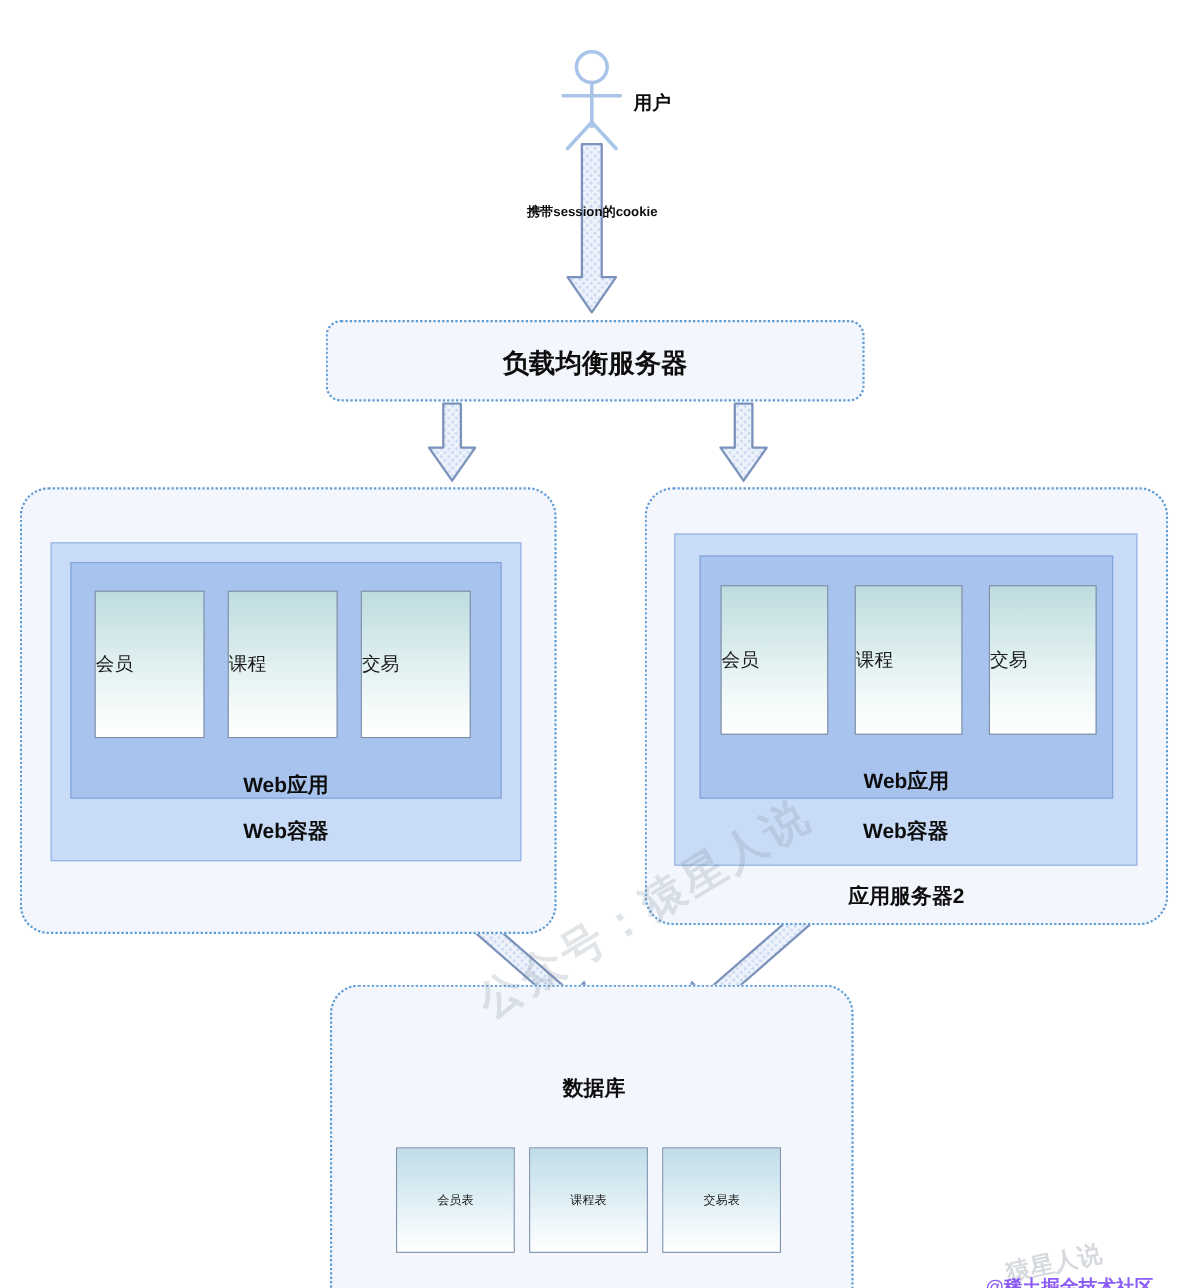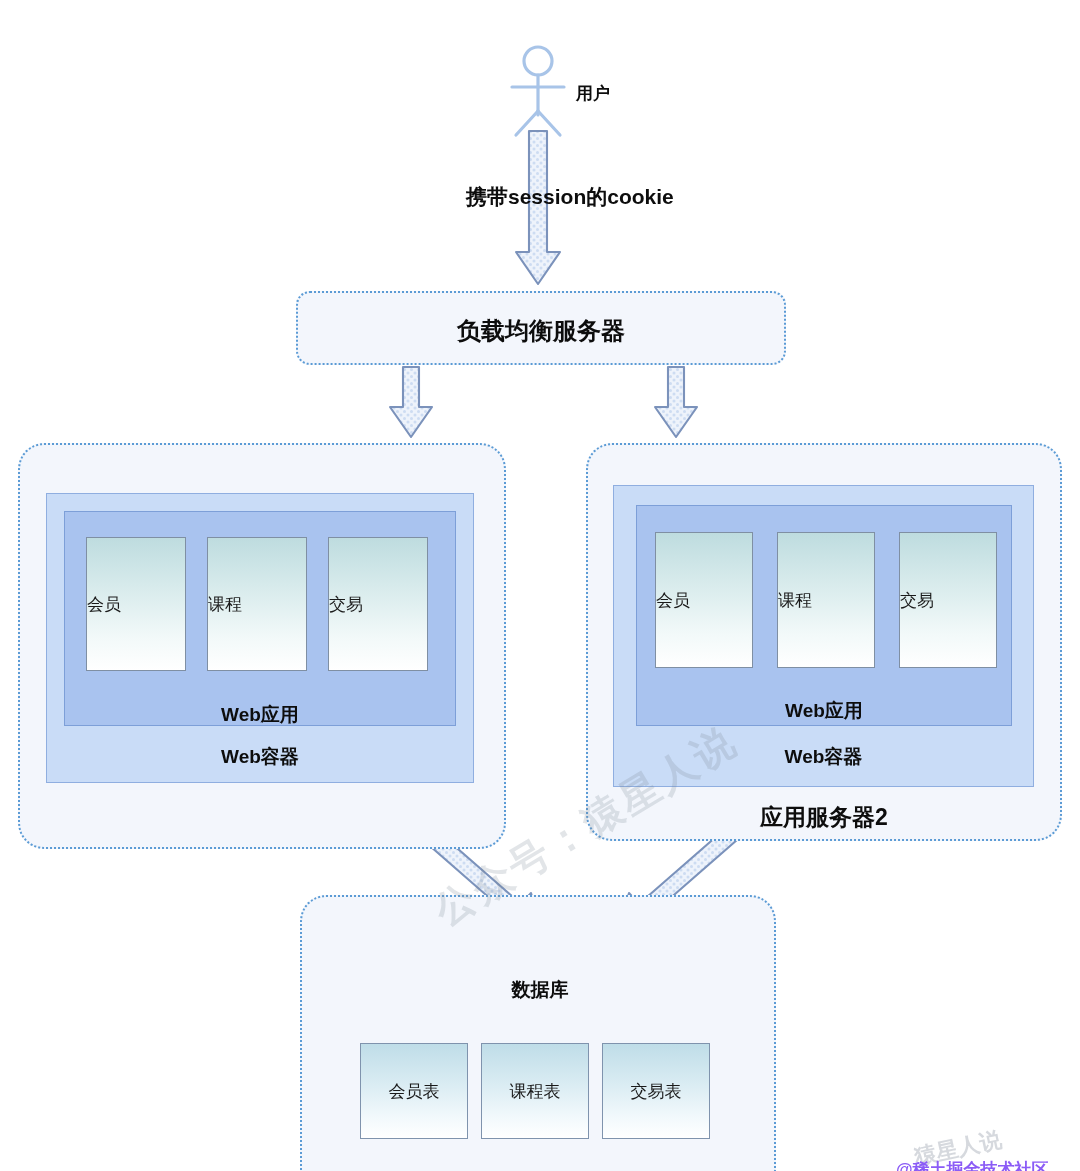--- a/index.html
+++ b/index.html
@@ -56,21 +56,21 @@
     transform:translateY(-50%);
     text-align:left;
     font-size:17px;
     color:#1a1a1a;
     white-space:nowrap;
   }
   .table-label{
     position:absolute;left:0;right:0;top:50%;
     transform:translateY(-50%);
     text-align:center;
-    font-size:17px;
+    font-size:11px;
     color:#1a1a1a;
     white-space:nowrap;
   }
 
   
   .watermark{
     position:absolute;
     color:rgba(125,135,150,0.22);
     font-size:40px;
     font-weight:bold;
@@ -152,21 +152,21 @@
     <g>
       <path d="M484,910 a56,16 0 0 1 112,0 L596,975 a56,16 0 0 1 -112,0 Z" fill="url(#cylFill)" stroke="#6b82a8" stroke-width="2.2"></path>
       <ellipse cx="540" cy="910" rx="56" ry="16" fill="url(#cylTop)" stroke="#6b82a8" stroke-width="2.2"></ellipse>
       <path d="M484,922 a56,16 0 0 0 112,0" fill="none" stroke="#6b82a8" stroke-width="1.8"></path>
       <path d="M484,934 a56,16 0 0 0 112,0" fill="none" stroke="#6b82a8" stroke-width="1.8"></path>
     </g>
   </svg>
 
   <div class="lbl" style="left:576px;top:50px;font-size:17px;">用户</div>
 
-  <div class="lbl" style="left:466px;top:151px;font-size:21px;">携带session的cookie</div>
+  <div class="lbl" style="left:479px;top:151px;font-size:12px;">携带session的cookie</div>
 
   <div class="box dotted-zone" style="left:296px;top:256px;width:490px;height:74px;border-radius:14px;"></div>
   <div class="lbl" style="left:296px;top:284px;width:490px;font-size:24px;">负载均衡服务器</div>
 
   <div class="box dotted-zone" style="left:18px;top:408px;width:488px;height:406px;"></div>
 
   <div class="box web-container" style="left:46px;top:458px;width:428px;height:290px;"></div>
 
   <div class="box web-app" style="left:64px;top:476px;width:392px;height:215px;"></div>
 
@@ -198,21 +198,21 @@
     <div class="module-label">课程</div>
   </div>
   <div class="box module" style="left:899px;top:497px;width:98px;height:136px;">
     <div class="module-label">交易</div>
   </div>
 
   <div class="lbl" style="left:636px;top:666px;width:376px;font-size:19px;">Web应用</div>
 
   <div class="lbl" style="left:613px;top:712px;width:421px;font-size:19px;">Web容器</div>
 
-  <div class="lbl" style="left:586px;top:771px;width:476px;font-size:23px;">应用服务器2</div>
+  <div class="lbl" style="left:586px;top:771px;width:476px;font-size:19px;">应用服务器2</div>
 
   <div class="box dotted-zone" style="left:300px;top:860px;width:476px;height:300px;"></div>
 
   <div class="lbl" style="left:484px;top:945px;width:112px;font-size:19px;text-align:center;">数据库</div>
 
   <div class="box table-box" style="left:360px;top:1008px;width:108px;height:96px;">
     <div class="table-label">会员表</div>
   </div>
   <div class="box table-box" style="left:602px;top:1008px;width:108px;height:96px;">
     <div class="table-label">交易表</div>

